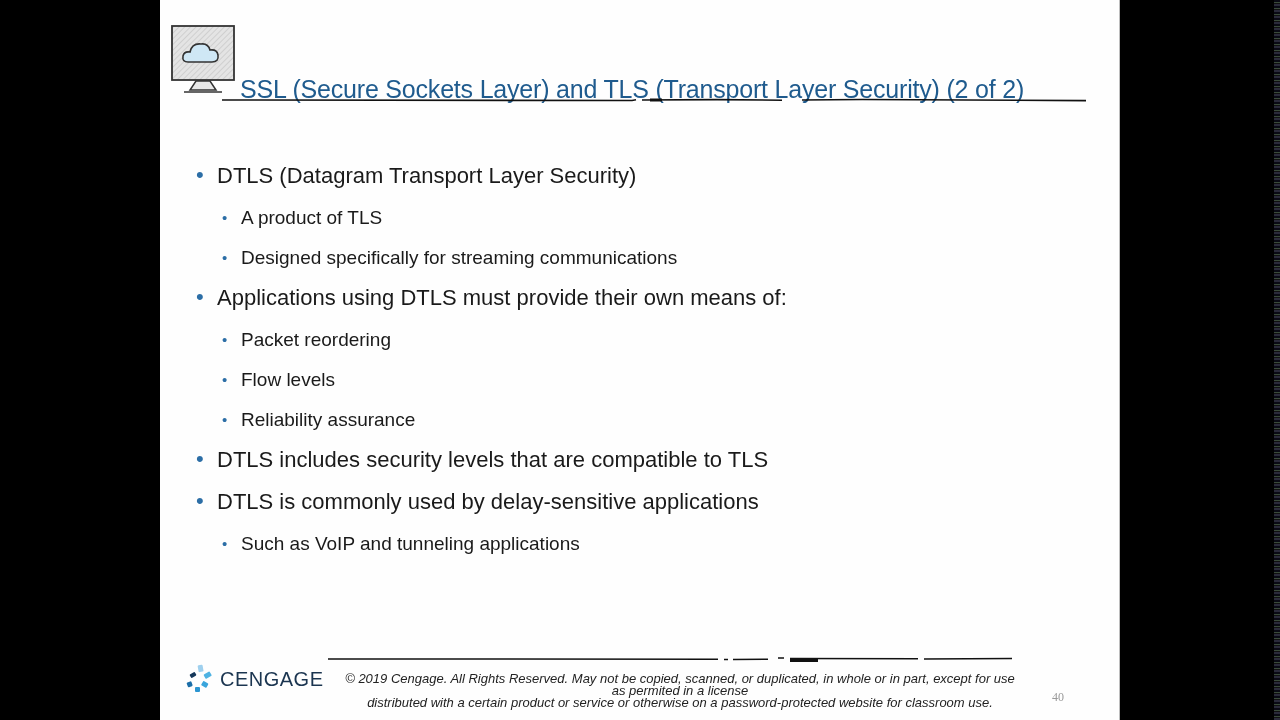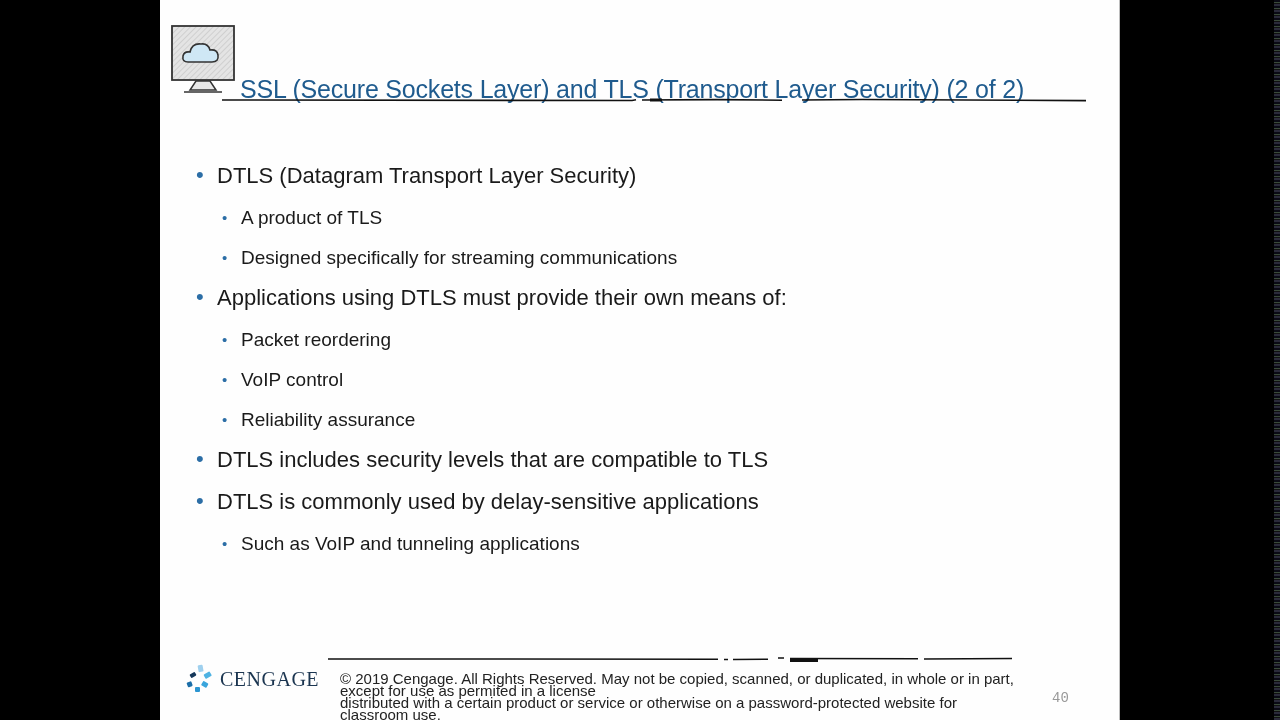--- a/index.html
+++ b/index.html
@@ -30,31 +30,31 @@
       position: relative; font-family: "Liberation Sans", sans-serif; color: #1a1a1a; white-space: nowrap;
     }
     .bullet .dot { position: absolute; color: #2c6ea6; }
     .lvl1 { font-size: 22px; padding-left: 21px; height: 42px; line-height: 32px; }
     .lvl1 .dot { left: 0; top: -1px; font-size: 22px; }
     .lvl2 { font-size: 19px; padding-left: 45px; height: 40px; line-height: 32px; }
     .lvl2 .dot { left: 26px; top: 0; font-size: 15px; color: #2c6ea6; }
 
     .footer-logo { position: absolute; left: 24px; top: 664px; width: 30px; height: 30px; }
     .footer-brand {
-      position: absolute; left: 60px; top: 668px; font-family: Liberation Serif, serif;
+      position: absolute; left: 60px; top: 668px; font-family: Liberation Sans, sans-serif;
       font-size: 20px; color: #1b3550; letter-spacing: 0.5px;
     }
     .footer-rule { position: absolute; left: 168px; top: 655px; width: 684px; height: 8px; }
     .copyright {
-      position: absolute; left: 180px; top: 673px; width: 680px; text-align: left;
-      font-family: "Liberation Sans", sans-serif; font-size: 15px; line-height: 12px; color: #222;
+      position: absolute; left: 180px; top: 673px; width: 680px; text-align: center;
+      font-family: "Liberation Sans", sans-serif; font-size: 13px; line-height: 12px; color: #222; font-style: italic;
     }
     .page-num {
-      position: absolute; left: 892px; top: 690px; font-family: Liberation Mono, monospace;
-      font-size: 14px; color: #999; text-align: center;
+      position: absolute; left: 892px; top: 690px; font-family: Liberation Serif, serif;
+      font-size: 12px; color: #999; text-align: center;
     }
   </style>
 </head>
 <body>
 
 <div class="noise-strip"></div>
 
 <div class="slide">
   <div class="slide-edge"></div>
 
@@ -77,21 +77,21 @@
     <path d="M0 4 L410 4.5 L414 3.8 M420 4 L495 3.6 L560 4.2 M580 4 L640 3.5 L864 4.6" stroke="#111" stroke-width="1.6" fill="none"></path>
     <rect x="428" y="2.5" width="12" height="3" fill="#111"></rect>
   </svg>
 
   <div class="content">
     <div class="bullet lvl1"><span class="dot">•</span><span>DTLS (Datagram Transport Layer Security)</span></div>
     <div class="bullet lvl2"><span class="dot">•</span><span>A product of TLS</span></div>
     <div class="bullet lvl2"><span class="dot">•</span><span>Designed specifically for streaming communications</span></div>
     <div class="bullet lvl1"><span class="dot">•</span><span>Applications using DTLS must provide their own means of:</span></div>
     <div class="bullet lvl2"><span class="dot">•</span><span>Packet reordering</span></div>
-    <div class="bullet lvl2"><span class="dot">•</span><span>VoIP control</span></div>
+    <div class="bullet lvl2"><span class="dot">•</span><span>Flow levels</span></div>
     <div class="bullet lvl2"><span class="dot">•</span><span>Reliability assurance</span></div>
     <div class="bullet lvl1"><span class="dot">•</span><span>DTLS includes security levels that are compatible to TLS</span></div>
     <div class="bullet lvl1"><span class="dot">•</span><span>DTLS is commonly used by delay-sensitive applications</span></div>
     <div class="bullet lvl2"><span class="dot">•</span><span>Such as VoIP and tunneling applications</span></div>
   </div>
 
   <svg class="footer-logo" viewBox="0 0 30 30">
     <rect x="14" y="1" width="5" height="7" rx="1" fill="#9fd0ee" transform="rotate(-10 16 4)"></rect>
     <rect x="20" y="9" width="7" height="5" rx="1" fill="#4fb3e3" transform="rotate(-30 23 11)"></rect>
     <rect x="18" y="18" width="6" height="5" rx="1" fill="#3aa5dc" transform="rotate(30 21 20)"></rect>

